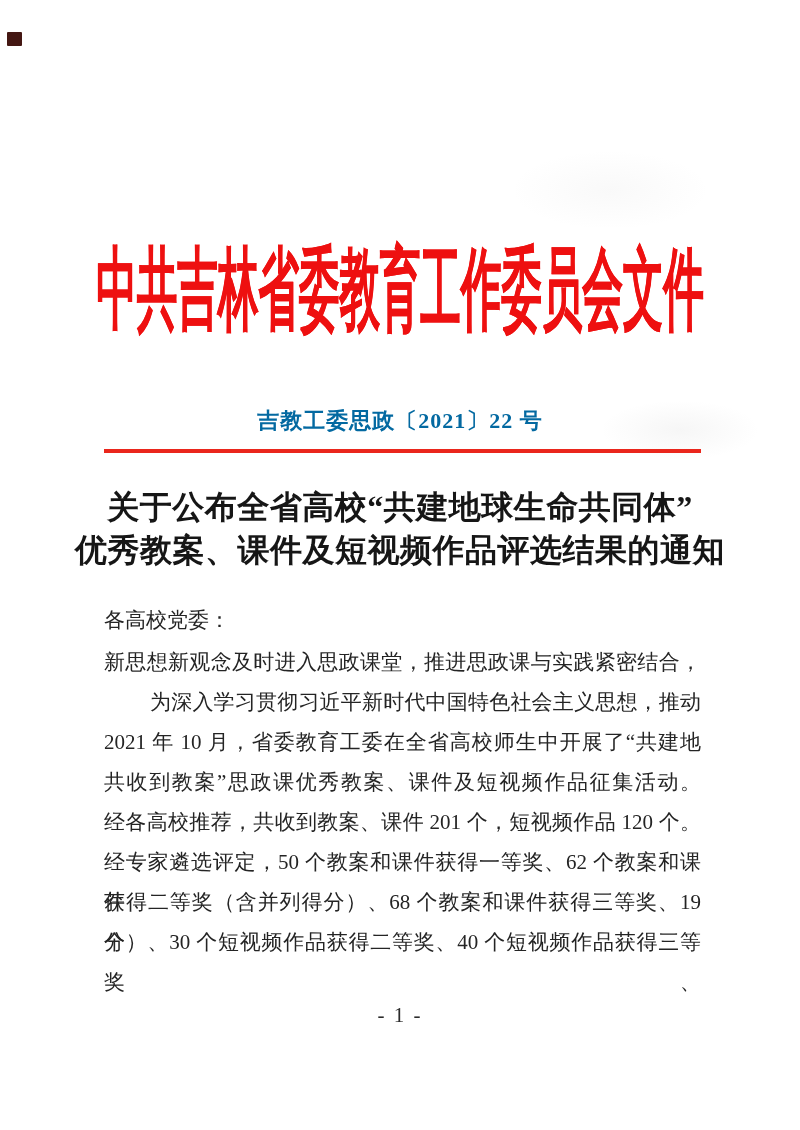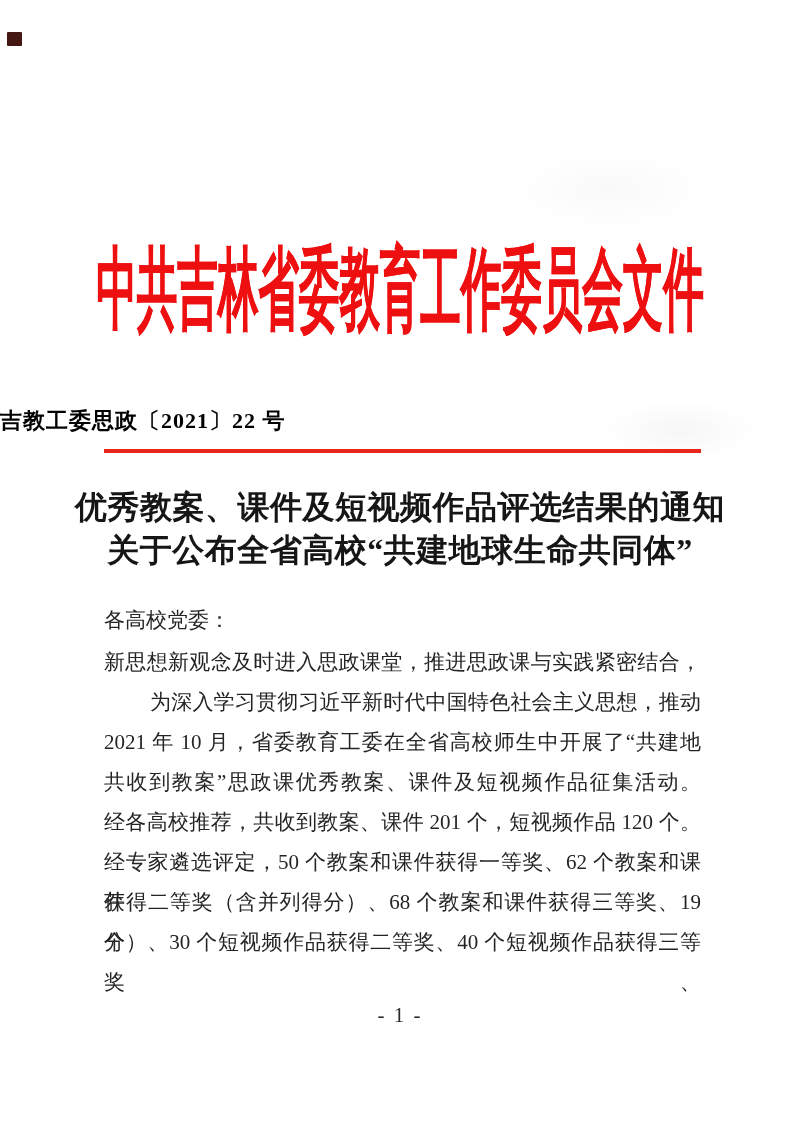--- a/index.html
+++ b/index.html
@@ -64,24 +64,24 @@
     transform-origin: center center;
     text-shadow: 0.5px 0 0 #ee1010;
   }
 
   
   .doc-number {
     position: absolute;
     left: 0;
     top: 406px;
     width: 100%;
-    text-align: left;
+    text-align: center;
     font-size: 22px;
     font-weight: bold;
-    color: #000000;
+    color: #0369a1;
     letter-spacing: 1px;
   }
 
   
   .red-divider {
     position: absolute;
     left: 104px;
     top: 449px;
     width: 597px;
     height: 4px;
@@ -151,22 +151,22 @@
 
   <div class="org-title-wrap">
     <div class="org-title">中共吉林省委教育工作委员会文件</div>
   </div>
 
   <div class="doc-number">吉教工委思政〔2021〕22 号</div>
 
   <div class="red-divider"></div>
 
   <div class="doc-title">
+    <div>关于公布全省高校“共建地球生命共同体”</div>
     <div>优秀教案、课件及短视频作品评选结果的通知</div>
-    <div>关于公布全省高校“共建地球生命共同体”</div>
   </div>
 
   <div class="body-block">
     <div class="body-line salutation">各高校党委：</div>
     <div class="body-line">新思想新观念及时进入思政课堂，推进思政课与实践紧密结合，</div>
     <div class="body-line indent">为深入学习贯彻习近平新时代中国特色社会主义思想，推动</div>
     <div class="body-line">2021 年 10 月，省委教育工委在全省高校师生中开展了“共建地</div>
     <div class="body-line">共收到教案”思政课优秀教案、课件及短视频作品征集活动。</div>
     <div class="body-line">经各高校推荐，共收到教案、课件 201 个，短视频作品 120 个。</div>
     <div class="body-line">经专家遴选评定，50 个教案和课件获得一等奖、62 个教案和课件</div>

